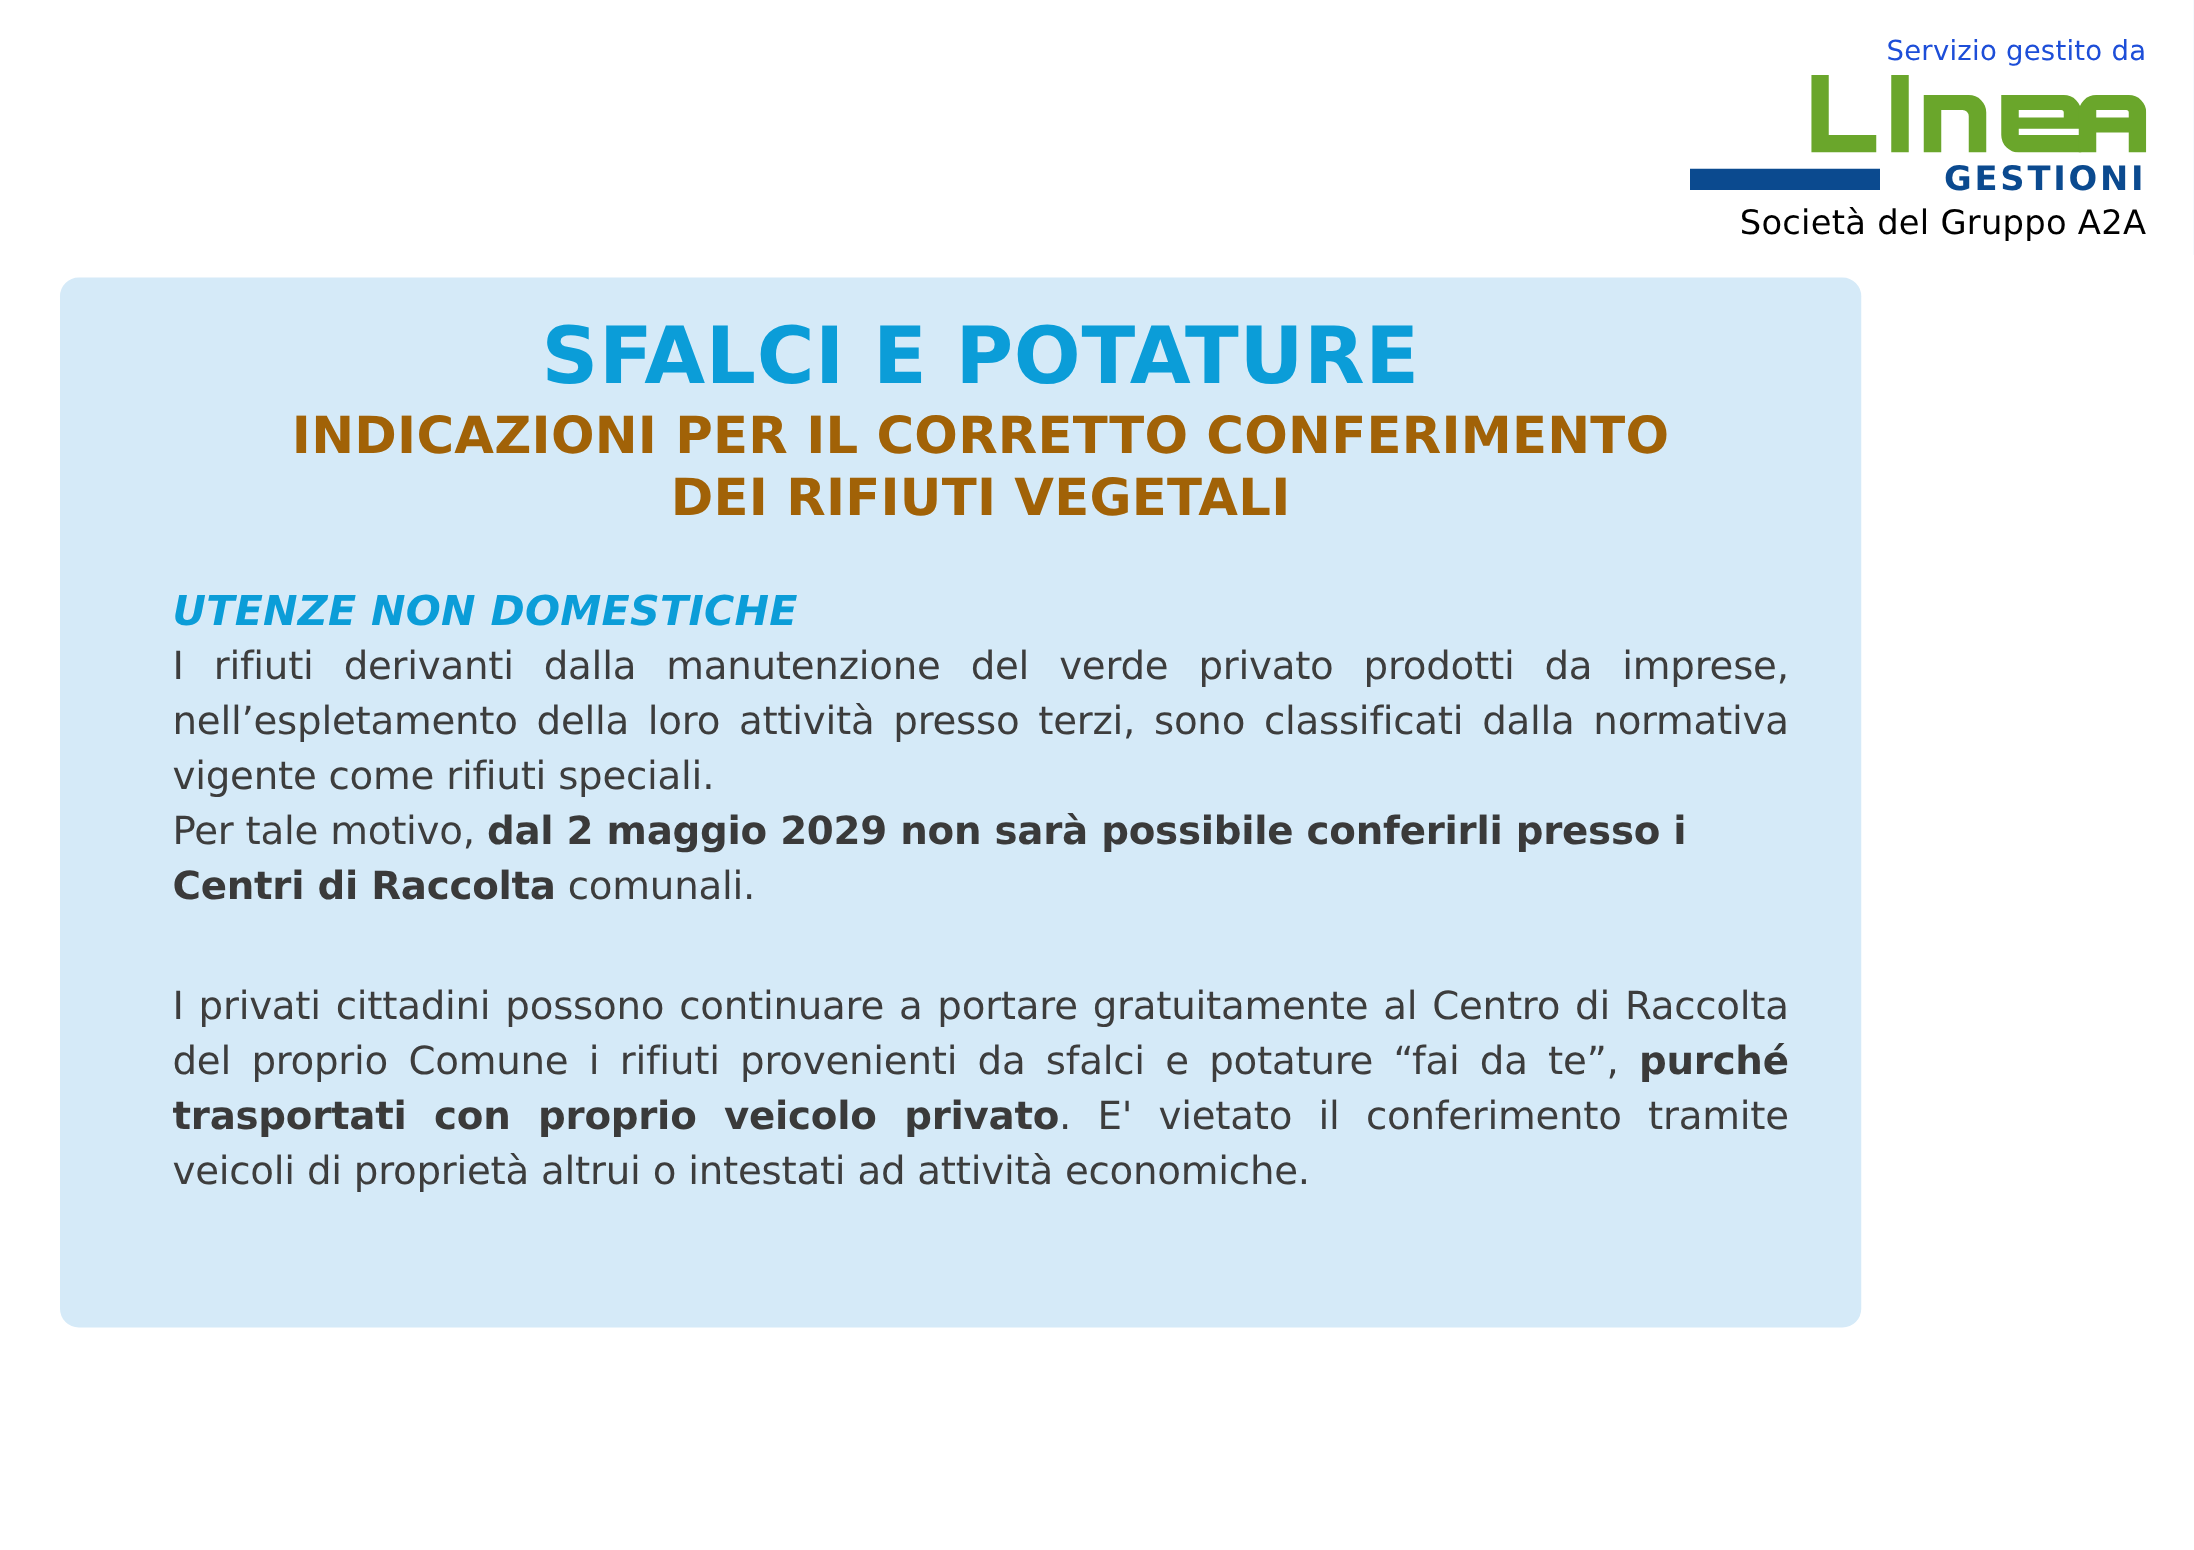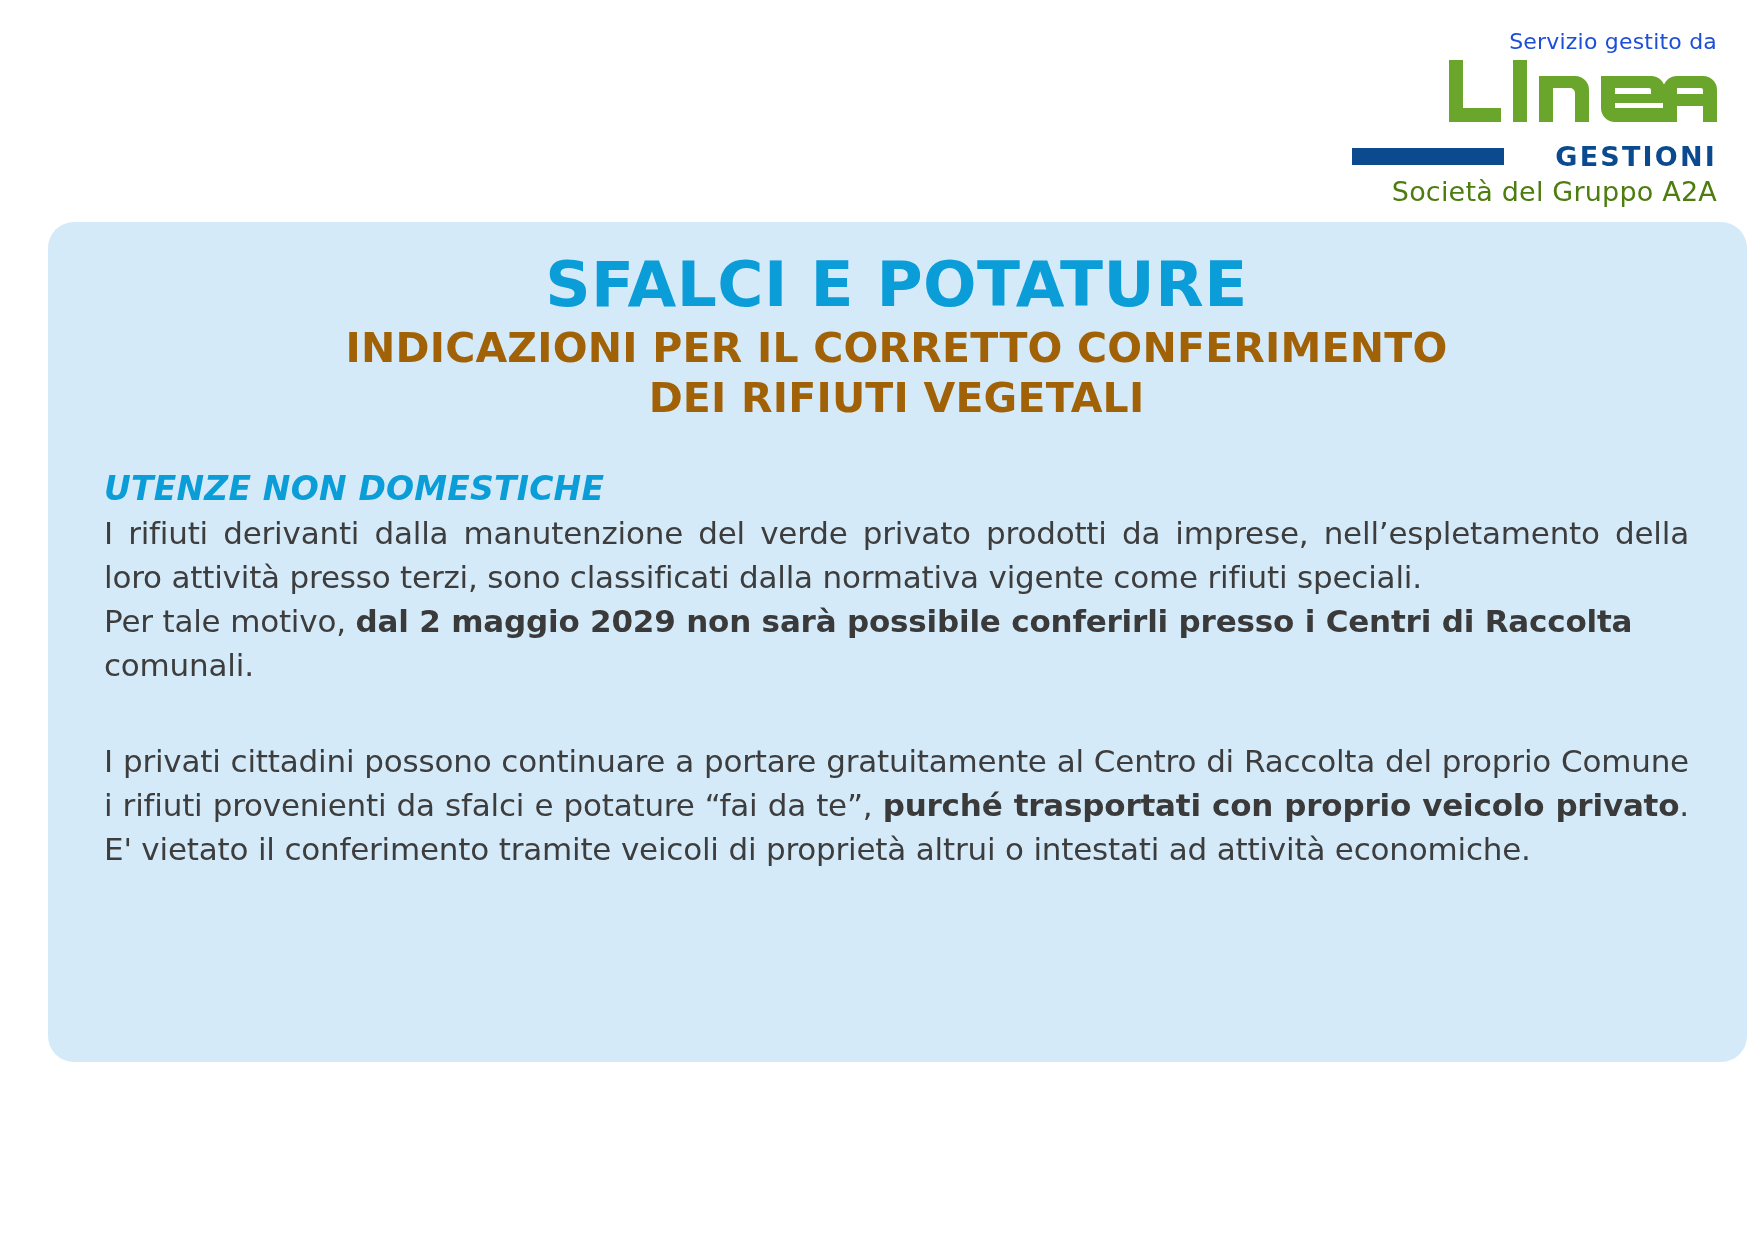--- a/index.html
+++ b/index.html
@@ -38,58 +38,58 @@
     text-align: right;
   }
   .linea-wordmark {
     display: block;
     line-height: 0;
   }
   .gestioni-row {
     display: flex;
     align-items: center;
     justify-content: flex-end;
-    margin-top: 21px;
+    margin-top: 8px;
     gap: 43px;
   }
   .blue-bar {
     height: 17px;
     width: 152px;
     background: #0b4a8f;
     margin-right: 8px;
   }
   .gestioni-text {
     color: #0b4a8f;
     font-family: "DejaVu Sans", sans-serif;
     font-weight: bold;
     font-size: 27px;
     letter-spacing: 2.2px;
     line-height: 1;
   }
   .societa-line {
-    color: #4d7c0f;
+    color: #000000;
     font-family: "DejaVu Sans", sans-serif;
     font-size: 27px;
     margin-top: 7px;
     letter-spacing: 0.2px;
     line-height: 1.1;
     white-space: nowrap;
   }
 
   
   .panel {
     position: absolute;
     left: 48px;
     top: 222px;
-    width: 1699px;
+    width: 1441px;
     height: 840px;
     background: #d5eaf8;
-    border-radius: 26px;
+    border-radius: 15px;
     box-sizing: border-box;
-    padding: 28px 58px 30px 56px;
+    padding: 28px 58px 30px 90px;
   }
 
   .title-main {
     color: #0b9dd8;
     font-family: "DejaVu Sans", sans-serif;
     font-weight: bold;
     font-size: 63px;
     text-align: center;
     letter-spacing: 0.5px;
     line-height: 1.12;

